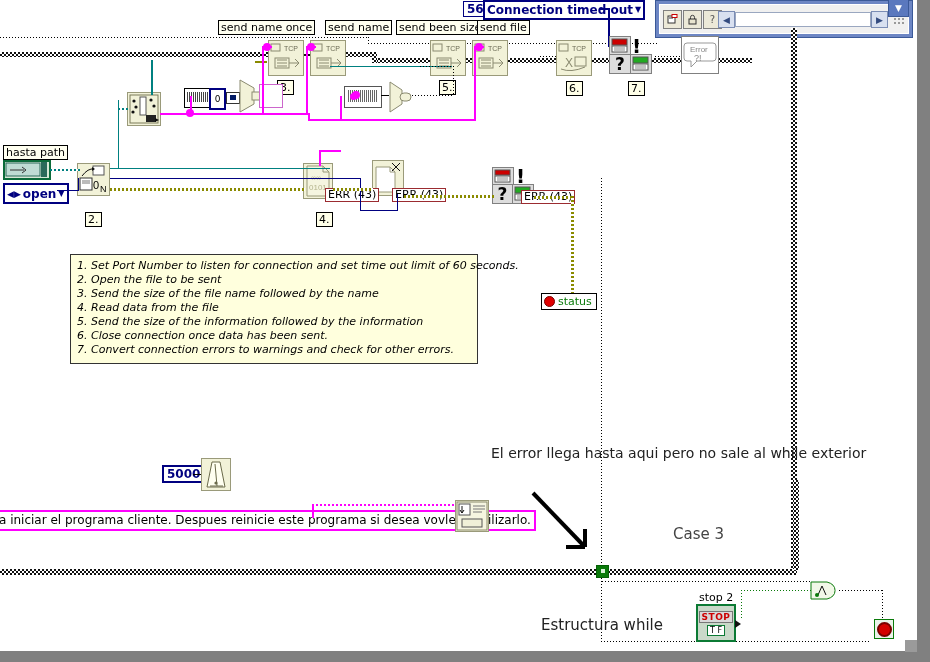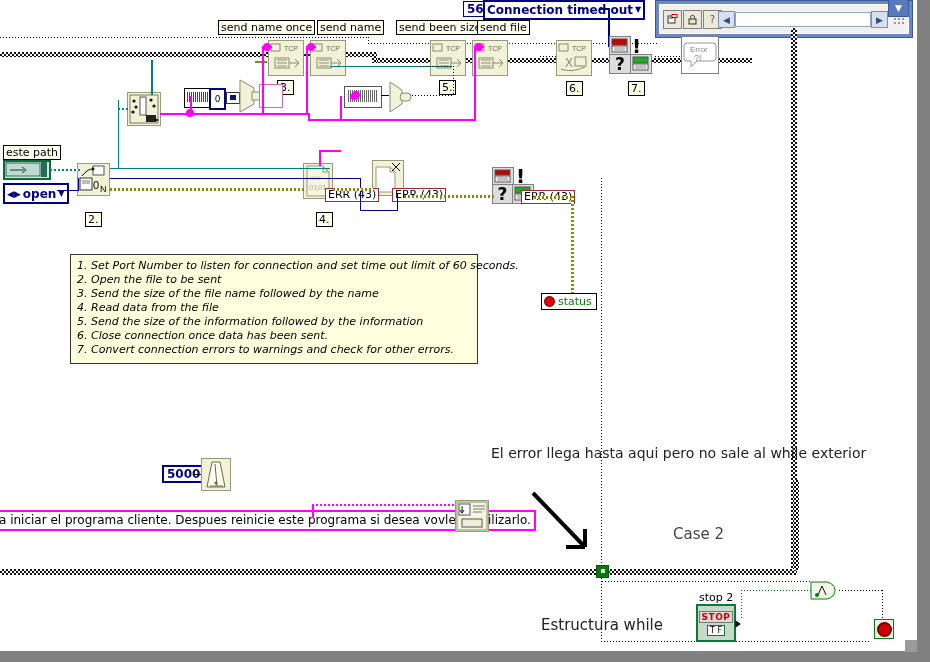--- a/index.html
+++ b/index.html
@@ -181,21 +181,21 @@
 </div>
 <div class="abs enum-const" style="left:483px;top:0px;height:16px;">
   <span>Connection timed out</span>
   <span style="font-size:8px;">▼</span>
 </div>
 <div class="wire w-blue abs" style="left:600px;top:8px;width:10px;height:2px;"></div>
 <div class="wire w-blue abs" style="left:608px;top:8px;width:2px;height:38px;"></div>
 <div class="wire w-blue abs" style="left:608px;top:45px;width:14px;height:2px;"></div>
 
 <div class="abs lv-label" style="left:218px;top:20px;">send name once</div>
-<div class="abs lv-label" style="left:317px;top:20px;">send name</div>
+<div class="abs lv-label" style="left:325px;top:20px;">send name</div>
 <div class="abs lv-label" style="left:396px;top:20px;">send been size</div>
 <div class="abs lv-label" style="left:477px;top:20px;"></div>
 <div class="abs lv-label" style="left:477px;top:20px;">send file</div>
 
 <div class="abs node" style="left:268px;top:40px;width:36px;height:36px;">
   <svg width="34" height="34" viewBox="0 0 34 34" aria-hidden="true">
     <text x="15" y="10" font-size="7" fill="#6b6b55" font-family="sans-serif">TCP</text>
     <rect x="2" y="3" width="9" height="7" fill="none" stroke="#8a8a70"></rect>
     <rect x="6" y="17" width="14" height="10" fill="none" stroke="#8a8a70"></rect>
     <path d="M20 22 H30 M26 18 L30 22 L26 26" fill="none" stroke="#8a8a70"></path>
@@ -322,21 +322,21 @@
   <div class="abs" style="left:5px;top:6px;width:7px;height:7px;border-radius:50%;background:#ff00ff;"></div>
 </div>
 <div class="abs" style="left:388px;top:80px;width:24px;height:34px;">
   <svg width="24" height="34" viewBox="0 0 24 34" aria-hidden="true">
     <polygon points="2,2 14,10 14,24 2,32" fill="#f2f2d8" stroke="#8a8a70"></polygon>
     <rect x="12" y="13" width="11" height="8" rx="4" fill="#f2f2d8" stroke="#8a8a70"></rect>
   </svg>
 </div>
 <div class="wire w-dk abs" style="left:381px;top:95px;width:8px;height:1px;"></div>
 
-<div class="abs lv-label" style="left:3px;top:145px;">este path</div>
+<div class="abs lv-label" style="left:3px;top:145px;">hasta path</div>
 <div class="abs ctrl-frame" style="left:3px;top:160px;width:48px;height:20px;">
   <svg width="44" height="16" viewBox="0 0 44 16" aria-hidden="true">
     <rect x="1" y="1" width="34" height="13" fill="#bfdcd4" stroke="#2a6a5a"></rect>
     <path d="M5 8 h14 M17 5 l4 3 l-4 3" stroke="#333" fill="none"></path>
     <rect x="36" y="0" width="6" height="15" fill="#2a6a5a"></rect>
   </svg>
 </div>
 <div class="abs enum-const" style="left:3px;top:183px;height:17px;">
   <span style="font-size:9px;">◀▶</span>
   <span>open</span>
@@ -488,21 +488,21 @@
     <path d="M17 5 h12 M17 8 h12 M17 11 h9" stroke="#777"></path>
     <rect x="6" y="18" width="20" height="8" fill="#f0f0d8" stroke="#555"></rect>
   </svg>
 </div>
 
 <svg class="abs" width="90" height="90" style="left:525px;top:485px;">
   <path class="annot-arrow" d="M8 8 L60 62"></path>
   <path class="annot-arrow" d="M60 62 L60 44 M60 62 L41 62"></path>
 </svg>
 
-<div class="abs plain-text" style="left:673px;top:525px;font-size:15px;color:#444;">Case 2</div>
+<div class="abs plain-text" style="left:673px;top:525px;font-size:15px;color:#444;">Case 3</div>
 <div class="abs plain-text" style="left:541px;top:616px;font-size:15px;color:#222;">Estructura while</div>
 
 <div class="abs" style="left:699px;top:591px;font-size:11px;">stop 2</div>
 <div class="abs stop-btn" style="left:696px;top:604px;width:40px;height:38px;">
   <div class="stop-inner">STOP</div>
   <div class="tf-tag" style="margin-top:2px;">T F</div>
 </div>
 <div class="abs" style="left:735px;top:620px;width:0;height:0;border-left:6px solid #111;
             border-top:4px solid transparent;border-bottom:4px solid transparent;"></div>
 

